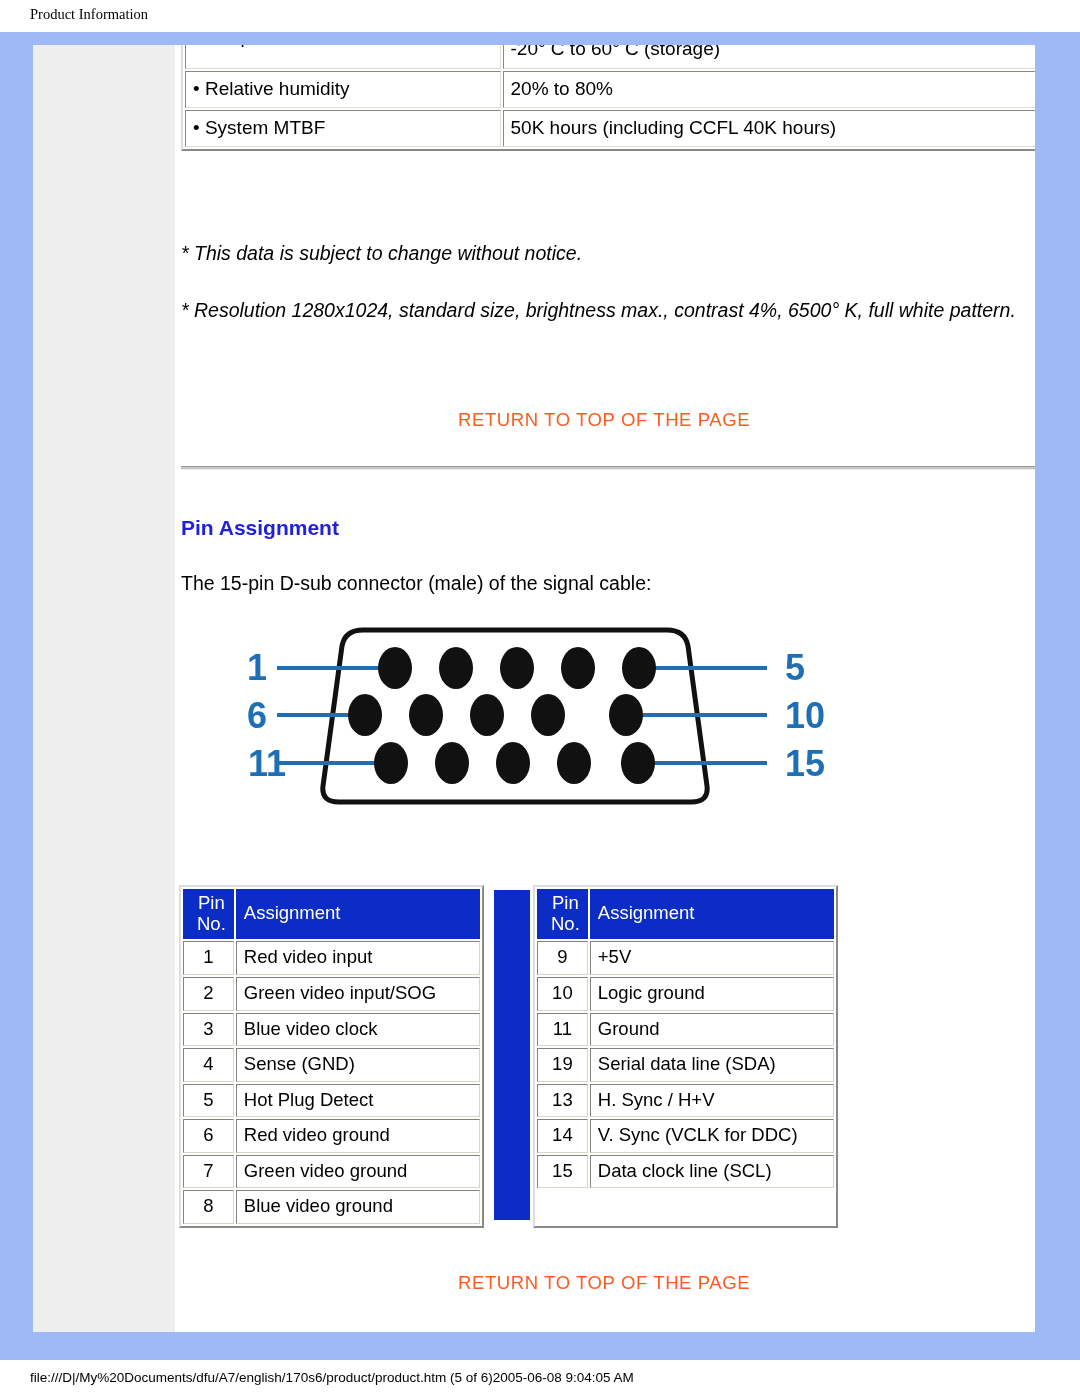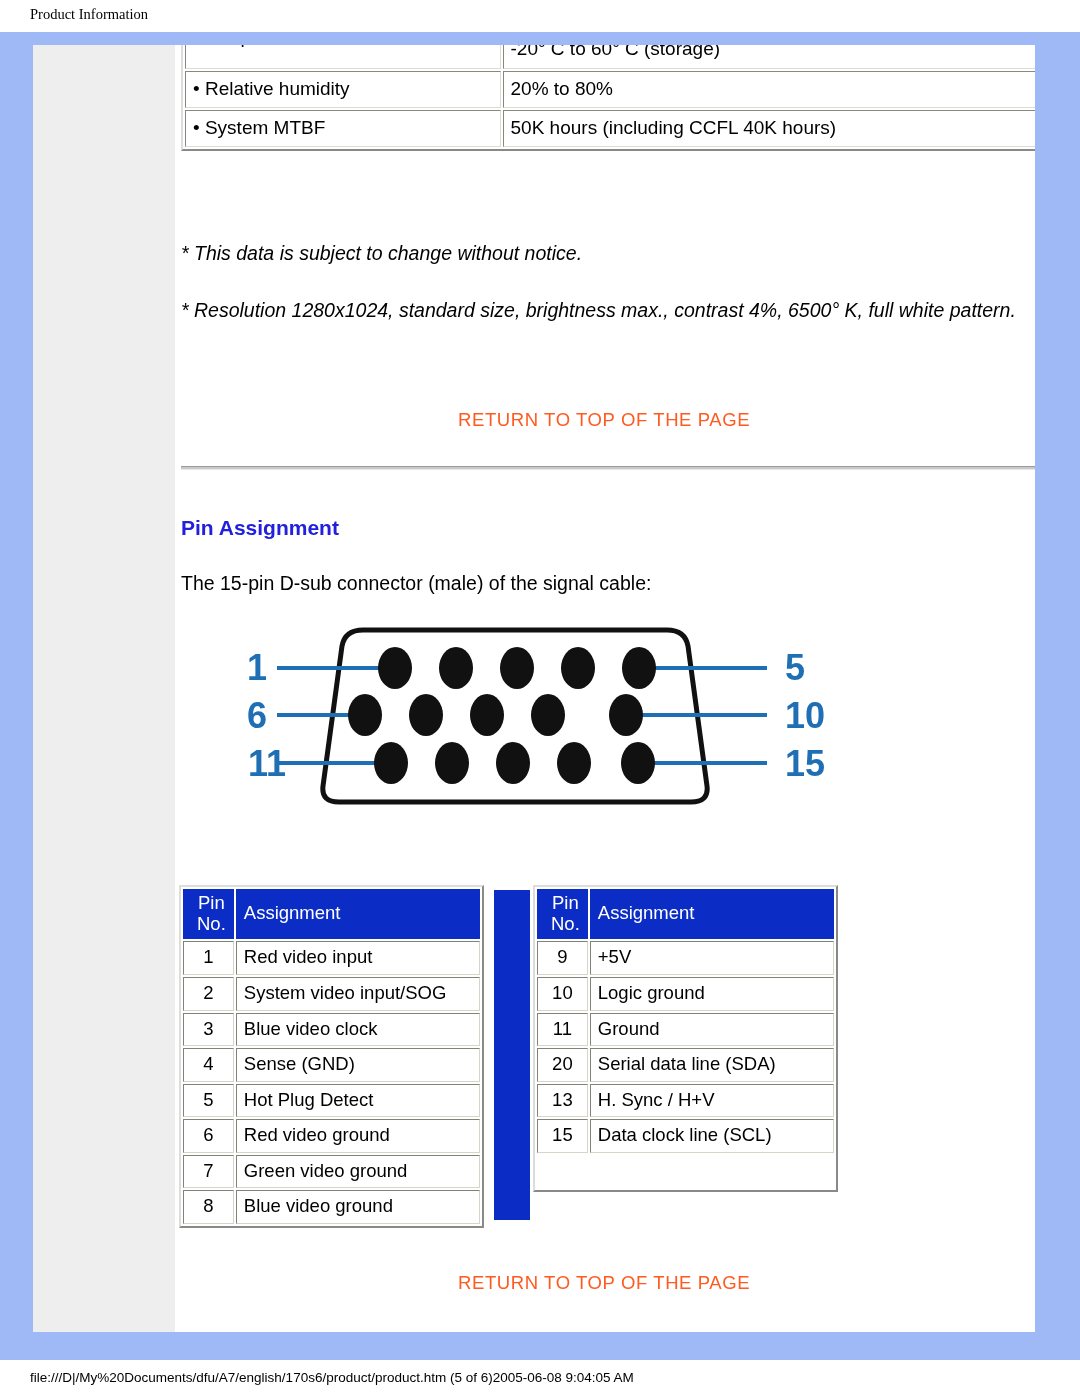--- a/index.html
+++ b/index.html
@@ -353,21 +353,21 @@
                 <span>No.</span>
               </td>
               <td class="hdr asg">Assignment</td>
             </tr>
             <tr>
               <td class="num">1</td>
               <td class="asg">Red video input</td>
             </tr>
             <tr>
               <td class="num">2</td>
-              <td class="asg">System video input/SOG</td>
+              <td class="asg">Green video input/SOG</td>
             </tr>
             <tr>
               <td class="num">3</td>
               <td class="asg">Blue video clock</td>
             </tr>
             <tr>
               <td class="num">4</td>
               <td class="asg">Sense (GND)</td>
             </tr>
             <tr>
@@ -406,26 +406,30 @@
             </tr>
             <tr>
               <td class="num">10</td>
               <td class="asg">Logic ground</td>
             </tr>
             <tr>
               <td class="num">11</td>
               <td class="asg">Ground</td>
             </tr>
             <tr>
-              <td class="num">20</td>
+              <td class="num">19</td>
               <td class="asg">Serial data line (SDA)</td>
             </tr>
             <tr>
               <td class="num">13</td>
               <td class="asg">H. Sync / H+V</td>
+            </tr>
+            <tr>
+              <td class="num">14</td>
+              <td class="asg">V. Sync (VCLK for DDC)</td>
             </tr>
             <tr>
               <td class="num">15</td>
               <td class="asg">Data clock line (SCL)</td>
             </tr>
             <tr>
               <td class="num blank">&nbsp;</td>
               <td class="asg blank">&nbsp;</td>
             </tr>
           </tbody>

